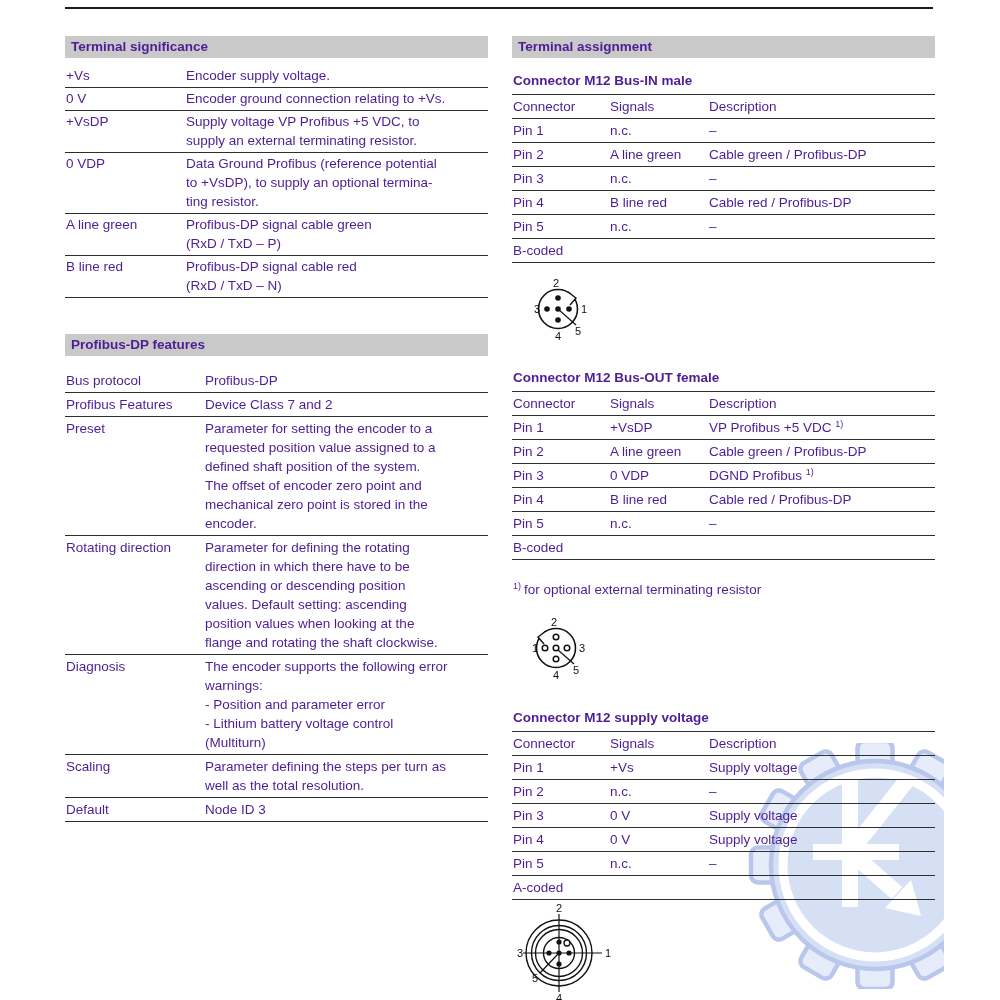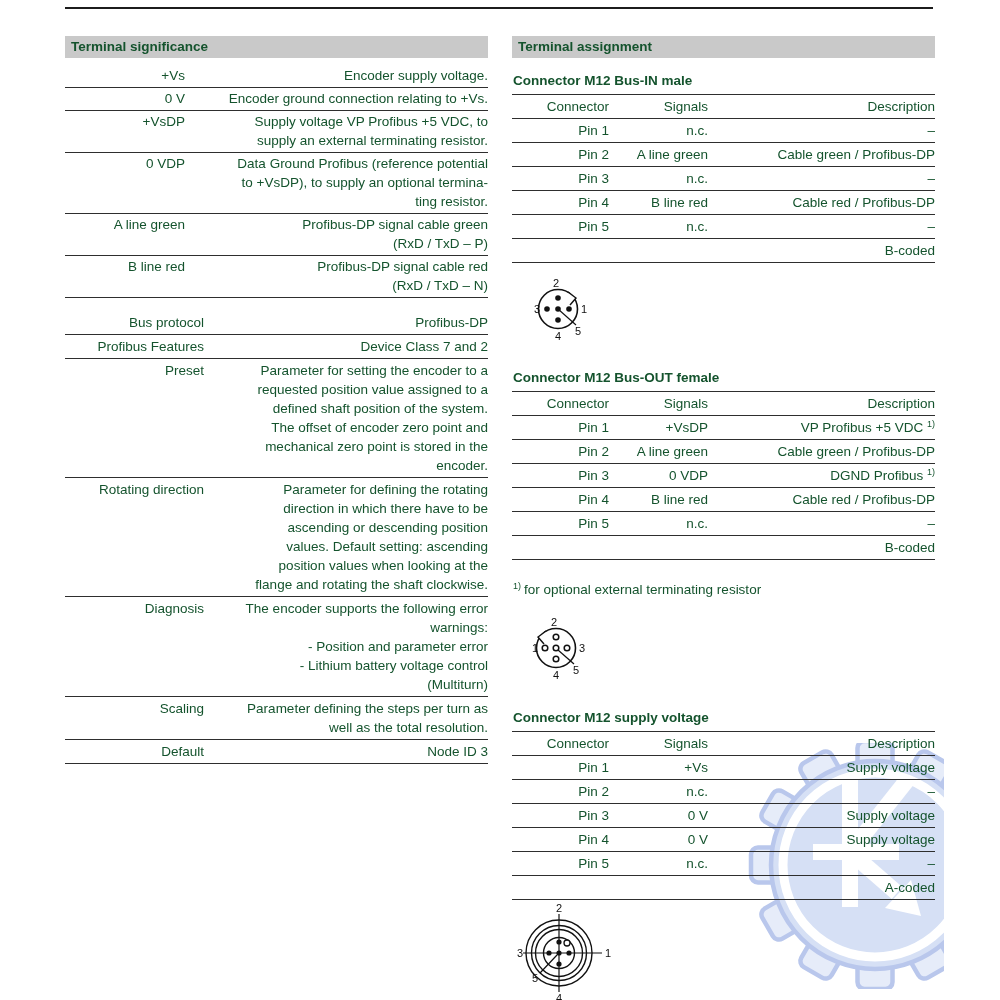--- a/index.html
+++ b/index.html
@@ -1,27 +1,27 @@
 <!DOCTYPE html>
 <html><head>
 <meta charset="utf-8">
 <style>
   html,body{margin:0;padding:0;background:#ffffff;}
   .page{position:relative;width:944px;height:1000px;background:#fff;overflow:hidden;
-        font-family:"Liberation Sans","DejaVu Sans",sans-serif;color:#14532d;font-size:13.5px;line-height:19px;}
+        font-family:"Liberation Sans","DejaVu Sans",sans-serif;color:#4c1d95;font-size:13.5px;line-height:19px;}
   .toprule{position:absolute;left:65px;top:7px;width:868px;height:0;border-top:2.5px solid #1c1c1c;}
   .col{position:absolute;top:36px;width:423px;z-index:1;}
   .col.left{left:65px;}
   .col.right{left:512px;}
   .secbar{background:#c9c9c9;height:22px;line-height:22px;font-weight:bold;padding-left:6px;box-sizing:border-box;}
   .subhead{font-weight:bold;padding:2px 0 4px 1px;border-bottom:1.5px solid #2e2e2e;}
   .sh1{margin-top:11px;}
   .sh2{margin-top:23px;}
   .sh3{margin-top:24px;}
-  table{border-collapse:collapse;width:100%;table-layout:fixed;text-align:right;}
+  table{border-collapse:collapse;width:100%;table-layout:fixed;}
   td{vertical-align:top;border-bottom:1.5px solid #2e2e2e;}
   .deftable{margin-top:7px;}
   .deftable td{padding:1px 0 2px 1px;}
   .t-feat{margin-top:13px;}
   .t-feat td{padding:2px 0 2px 1px;}
   .t-sig col.c1{width:120px;}
   .t-feat col.c1{width:139px;}
   .desc{white-space:pre-line;}
   .featbar{margin-top:36px;}
   .pintable td{padding:2px 0 2px 1px;}
@@ -105,20 +105,23 @@
 (RxD / TxD – P)</td>
           </tr>
       <tr>
             <td>B line red</td>
             <td class="desc">Profibus-DP signal cable red
 (RxD / TxD – N)</td>
           </tr>
     </tbody>
       </table>
 
+    <div class="secbar featbar">
+      <span>Profibus-DP features</span>
+    </div>
     <table class="deftable t-feat">
       <colgroup>
           <col class="c1">
           <col>
         </colgroup>
       <tbody>
           <tr>
             <td>Bus protocol</td>
             <td class="desc">Profibus-DP</td>
           </tr>

